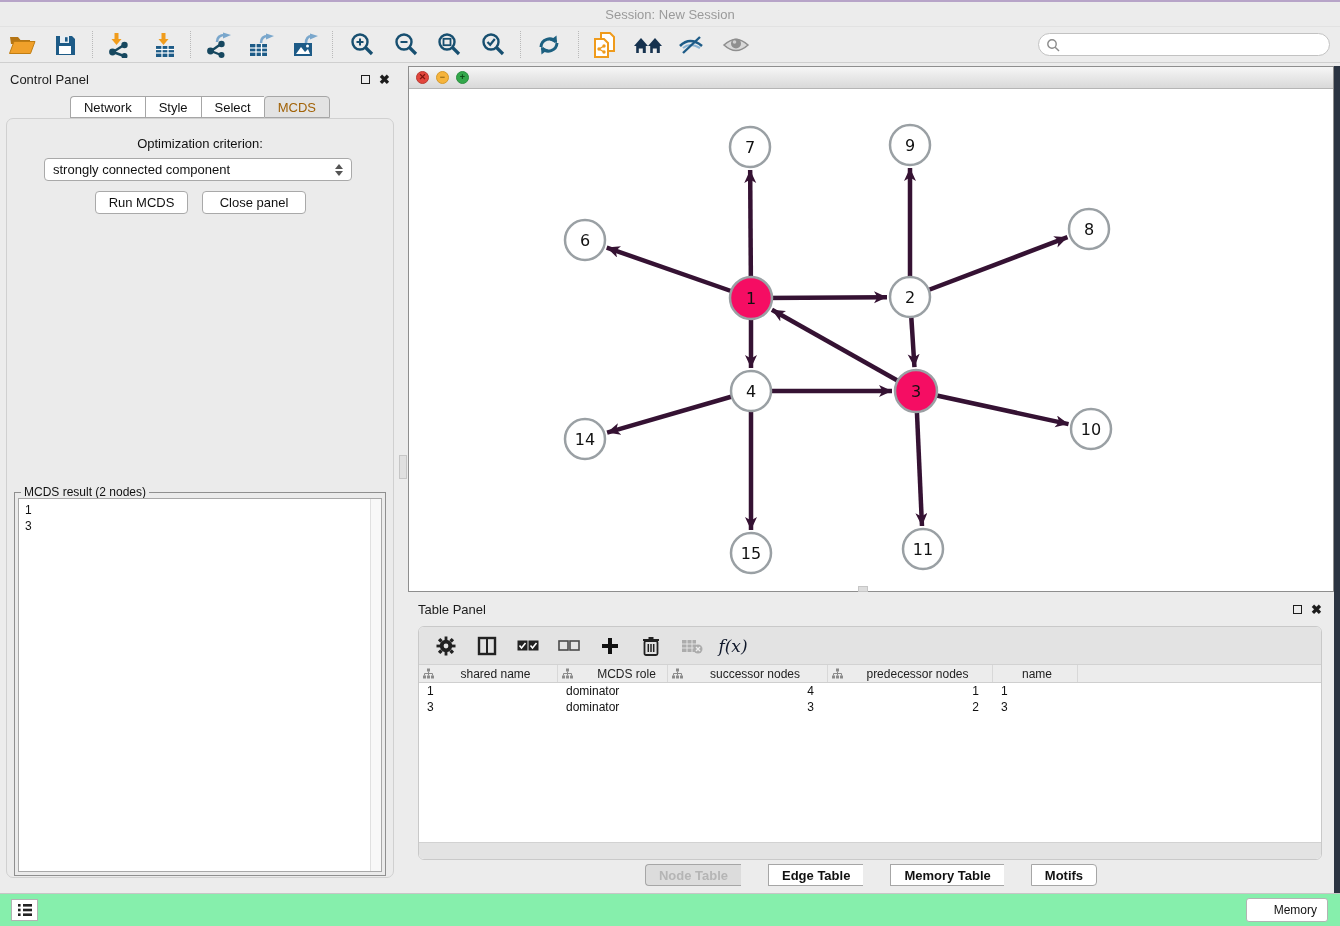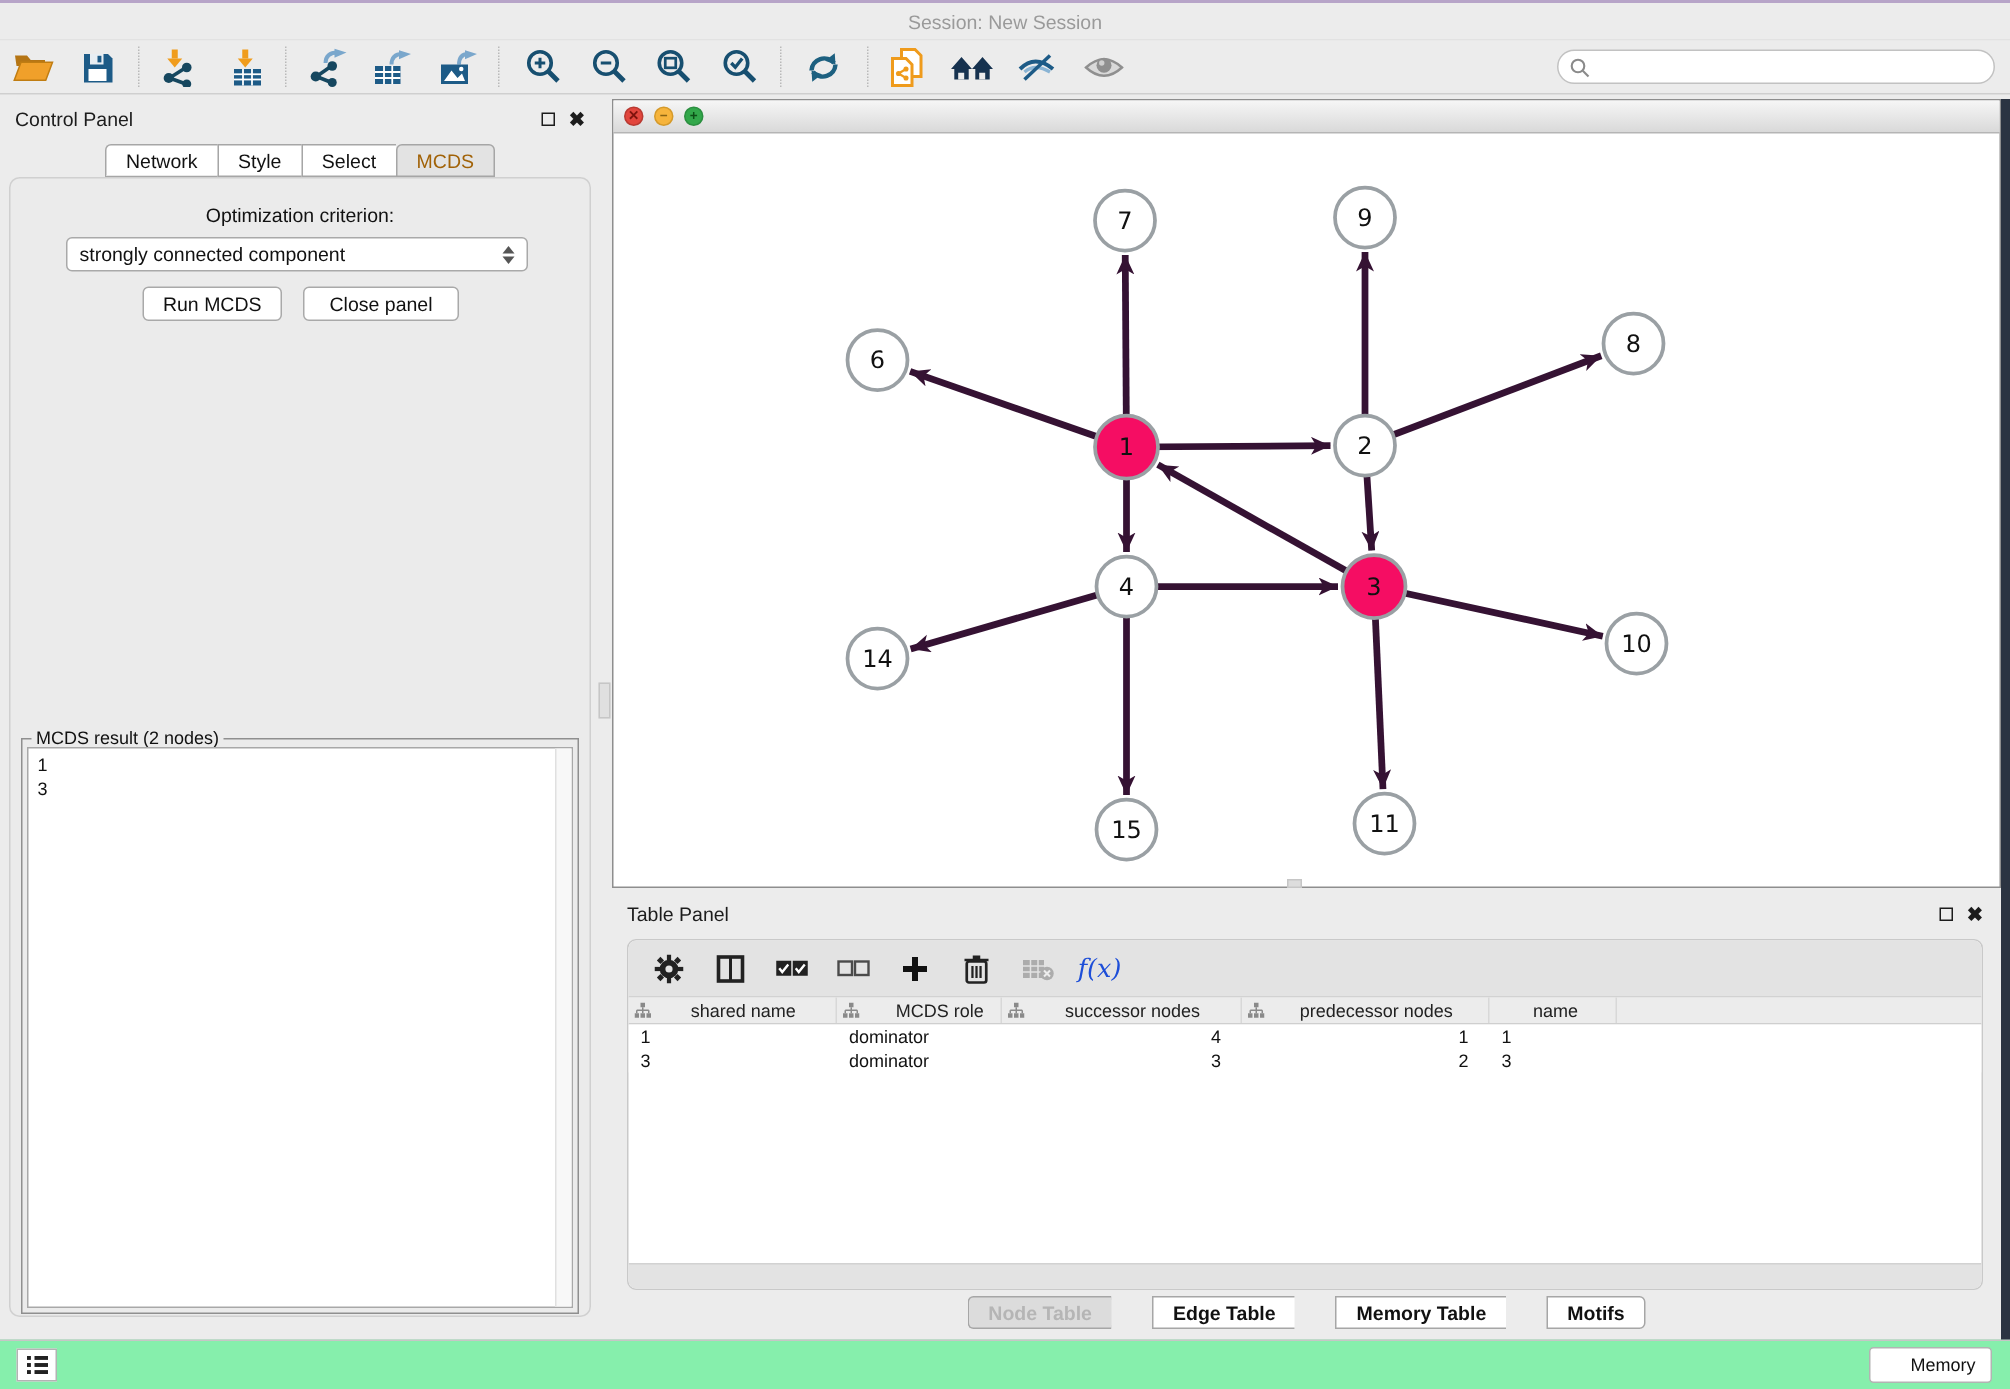--- a/index.html
+++ b/index.html
@@ -85,21 +85,21 @@
   #tp-header { position:absolute; left:10px; right:12px; top:6px; height:22px;
     display:flex; align-items:center; font-size:13px; color:#1c1c1c; }
   #tp-frame { position:absolute; left:10px; top:34px; width:904px; height:234px;
     border:1px solid #c9c9c9; border-radius:6px; background:#fff; overflow:hidden; }
   #tp-toolbar { height:38px; background:#e3e3e3; border-bottom:1px solid #d2d2d2;
     display:flex; align-items:center; padding-left:14px; gap:15px; }
   .tp-ico { width:26px; height:24px; display:flex; align-items:center;
     justify-content:center; }
   .dim { opacity:.38; }
   #fx-label { font-family:"DejaVu Serif", serif; font-style:italic; font-size:17px;
-    color:#1d4ed8; }
+    color:#0f172a; }
   #t-header { height:18px; display:flex; background:#ececec;
     border-bottom:1px solid #cfcfcf; }
   .t-hcell { display:flex; align-items:center; border-right:1px solid #d8d8d8;
     font-size:12px; color:#222; padding-left:4px; }
   .t-hlabel { flex:1; text-align:center; }
   #t-rows { background:#fff; }
   .t-row { display:flex; height:16px; font-size:12px; color:#111; }
   .t-cell { overflow:hidden; white-space:nowrap; }
   #tp-footer { position:absolute; bottom:0; left:0; right:0; height:17px;
     background:#e3e3e3; border-top:1px solid #d2d2d2; }

